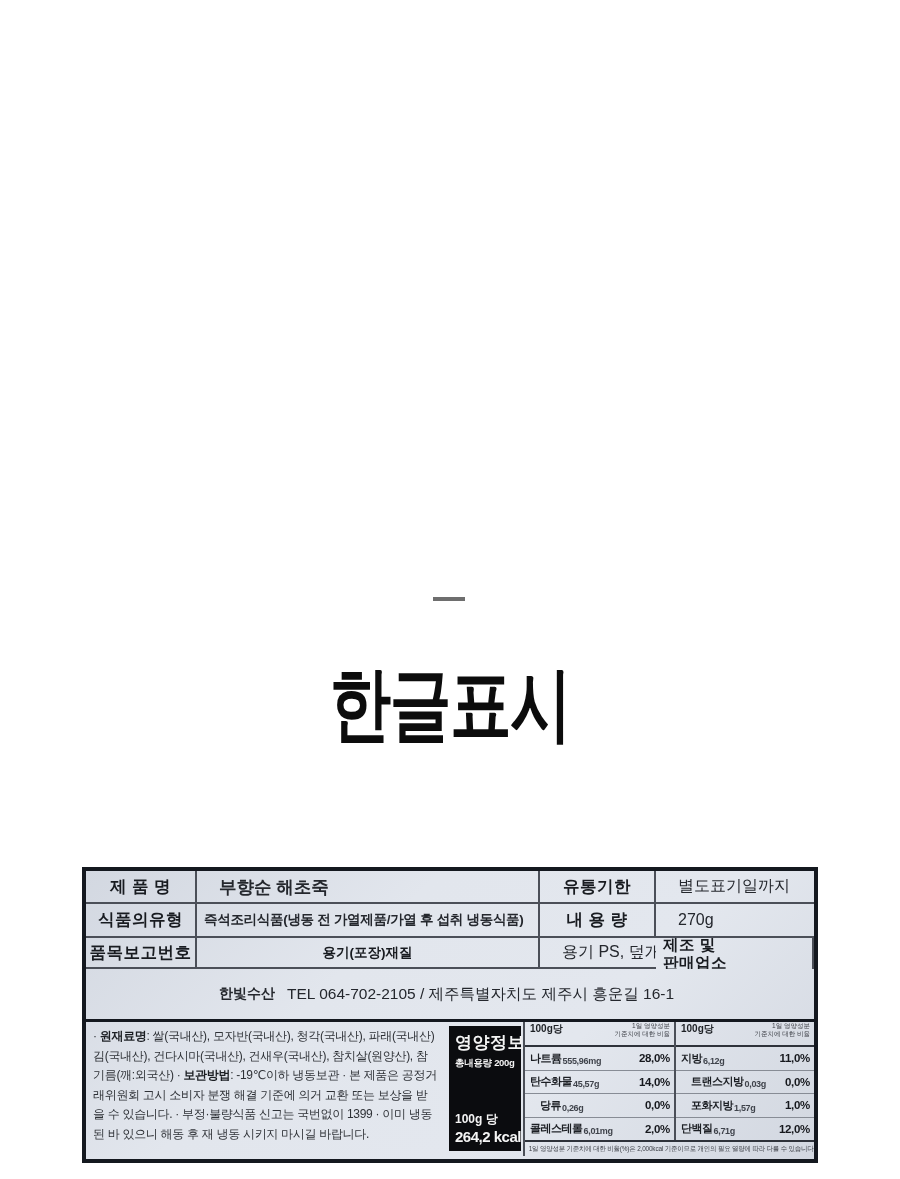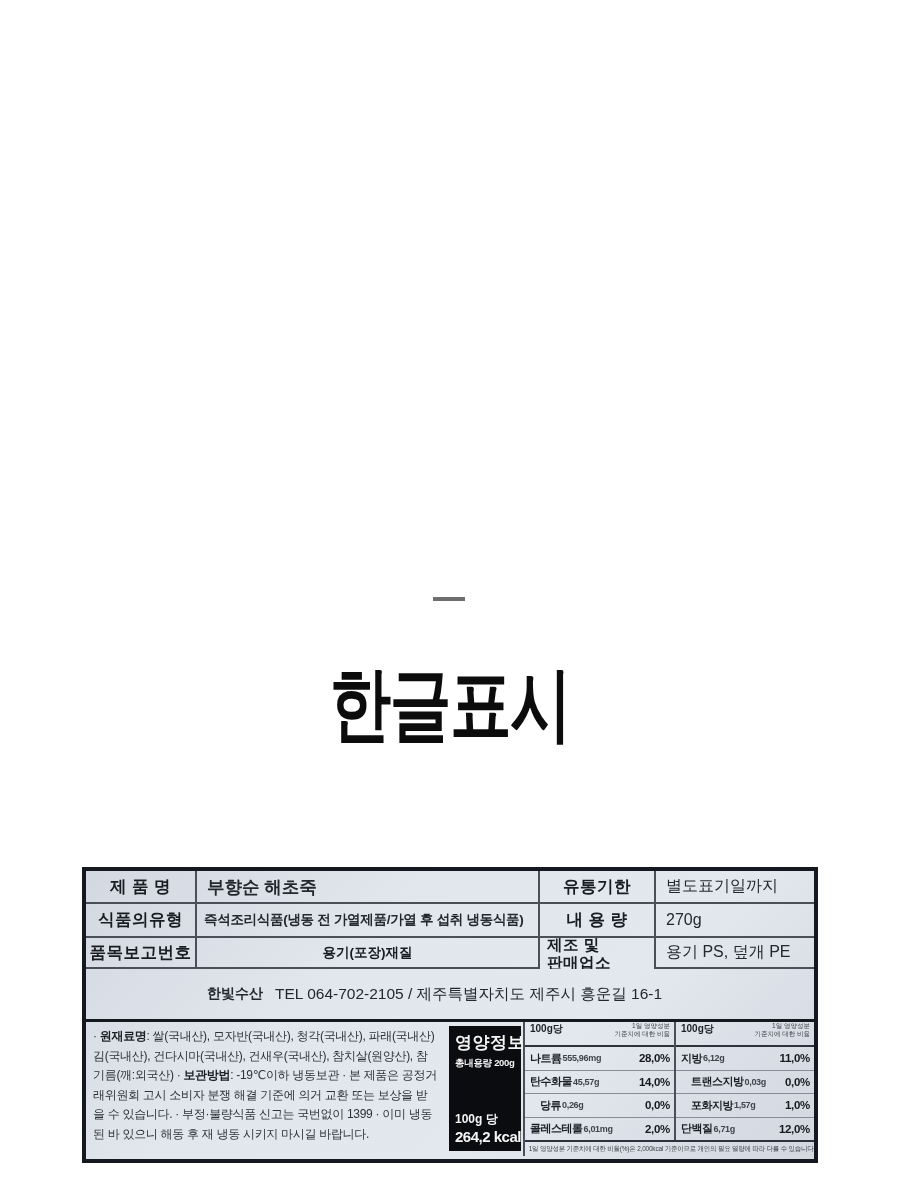--- a/index.html
+++ b/index.html
@@ -27,21 +27,21 @@
               background:linear-gradient(135deg,#d3d8e1 0%,#e2e6ed 35%,#e3e7ee 65%,#d2d7e0 100%);}
 
   
   .info-grid{display:grid;grid-template-columns:111px 343px 116px 158px;grid-template-rows:33px 34px 31px 50px;}
   .cell{border-right:2px solid var(--line);border-bottom:2px solid var(--line);
         display:flex;align-items:center;overflow:hidden;white-space:nowrap;}
   .cell.last-col{border-right:none;}
   .cell.last-row{border-bottom:none;}
   .c-label{justify-content:center;font-weight:700;font-size:16.5px;color:#181b20;letter-spacing:0.5px;}
   .c-label.small{font-size:13.5px;letter-spacing:0;}
-  .c-value{padding-left:10px;font-size:16px;color:#24272d;}
+  .c-value{padding-left:22px;font-size:16px;color:#24272d;}
   .v-bold{font-weight:700;font-size:17.5px;}
   .v-type{font-size:13.5px;font-weight:600;padding-left:7px;letter-spacing:-0.3px;}
   .v-num{font-size:17.5px;letter-spacing:0.5px;}
   .span3{grid-column:2/5;}
   .two-line{flex-direction:column;justify-content:center;line-height:1.15;font-size:15.5px;align-items:flex-start;padding-left:7px;}
   .maker{font-weight:700;font-size:14px;margin-right:12px;}
   .contact{font-size:15.5px;}
 
   
   .bottom{display:flex;height:137px;border-top:3px solid var(--line-dark);}
@@ -61,21 +61,21 @@
   .ncol{display:flex;flex-direction:column;min-width:0;}
   .ncol-a{width:151px;border-right:2px solid var(--line);}
   .ncol-b{flex:1;}
   .nhead{height:25px;border-bottom:2px solid #2e323a;display:flex;align-items:flex-start;justify-content:space-between;padding:0 4px 0 5px;}
   .nhead-per{font-size:10px;font-weight:700;color:#1d2025;}
   .nhead-note{font-size:6.5px;line-height:7.5px;text-align:right;color:#3a3d44;white-space:nowrap;}
   .nrow{flex:1;display:flex;align-items:center;justify-content:space-between;
         border-bottom:1.5px solid #878c95;padding:0 4px 0 5px;min-width:0;}
   .nrow:last-child{border-bottom:none;}
   .nrow.indent{padding-left:15px;}
-  .ngroup{display:flex;align-items:center;min-width:0;overflow:hidden;white-space:nowrap;}
+  .ngroup{display:flex;align-items:flex-end;min-width:0;overflow:hidden;white-space:nowrap;}
   .nname{font-size:11px;font-weight:700;color:#1c1f24;letter-spacing:-0.5px;}
   .namt{font-size:9px;color:#3f434b;margin-left:1px;letter-spacing:-0.3px;font-weight:bold;}
   .npct{font-size:11.5px;font-weight:700;color:#16181d;letter-spacing:-0.3px;}
   .nfoot{border-top:2px solid #2e323a;height:16px;display:flex;align-items:center;overflow:hidden;}
   .nfoot span{font-size:7px;color:#3a3d44;white-space:nowrap;transform:scaleX(0.92);transform-origin:left center;padding-left:4px;letter-spacing:-0.2px;}
 </style>
 </head>
 <body>
 
 <div class="page">
@@ -95,26 +95,26 @@
       <div class="cell c-label">유통기한</div>
       <div class="cell c-value last-col">별도표기일까지</div>
 
       <div class="cell c-label">식품의유형</div>
       <div class="cell c-value v-type">즉석조리식품(냉동 전 가열제품/가열 후 섭취 냉동식품)</div>
       <div class="cell c-label">내 용 량</div>
       <div class="cell c-value last-col">270g</div>
 
       <div class="cell c-label">품목보고번호</div>
       <div class="cell c-label small">용기(포장)재질</div>
+      <div class="cell c-value last-col">용기 PS, 덮개 PE</div>
+
       <div class="cell c-label two-line last-row">
         <div>제조 및</div>
         <div>판매업소</div>
       </div>
-
-      <div class="cell c-value last-col">용기 PS, 덮개 PE</div>
       <div class="cell c-value span3 last-col last-row">
         <span class="maker">한빛수산</span>
         <span class="contact">TEL 064-702-2105 / 제주특별자치도 제주시 흥운길 16-1</span>
       </div>
     </div>
 
     <div class="bottom">
 
       <div class="notes">
         <span>· </span><b>원재료명</b><span>: 쌀(국내산), 모자반(국내산), 청각(국내산), 파래(국내산) 김(국내산), 건다시마(국내산), 건새우(국내산), 참치살(원양산), 참기름(깨:외국산)</span><span> · </span><b>보관방법</b><span>: -19℃이하 냉동보관</span>

